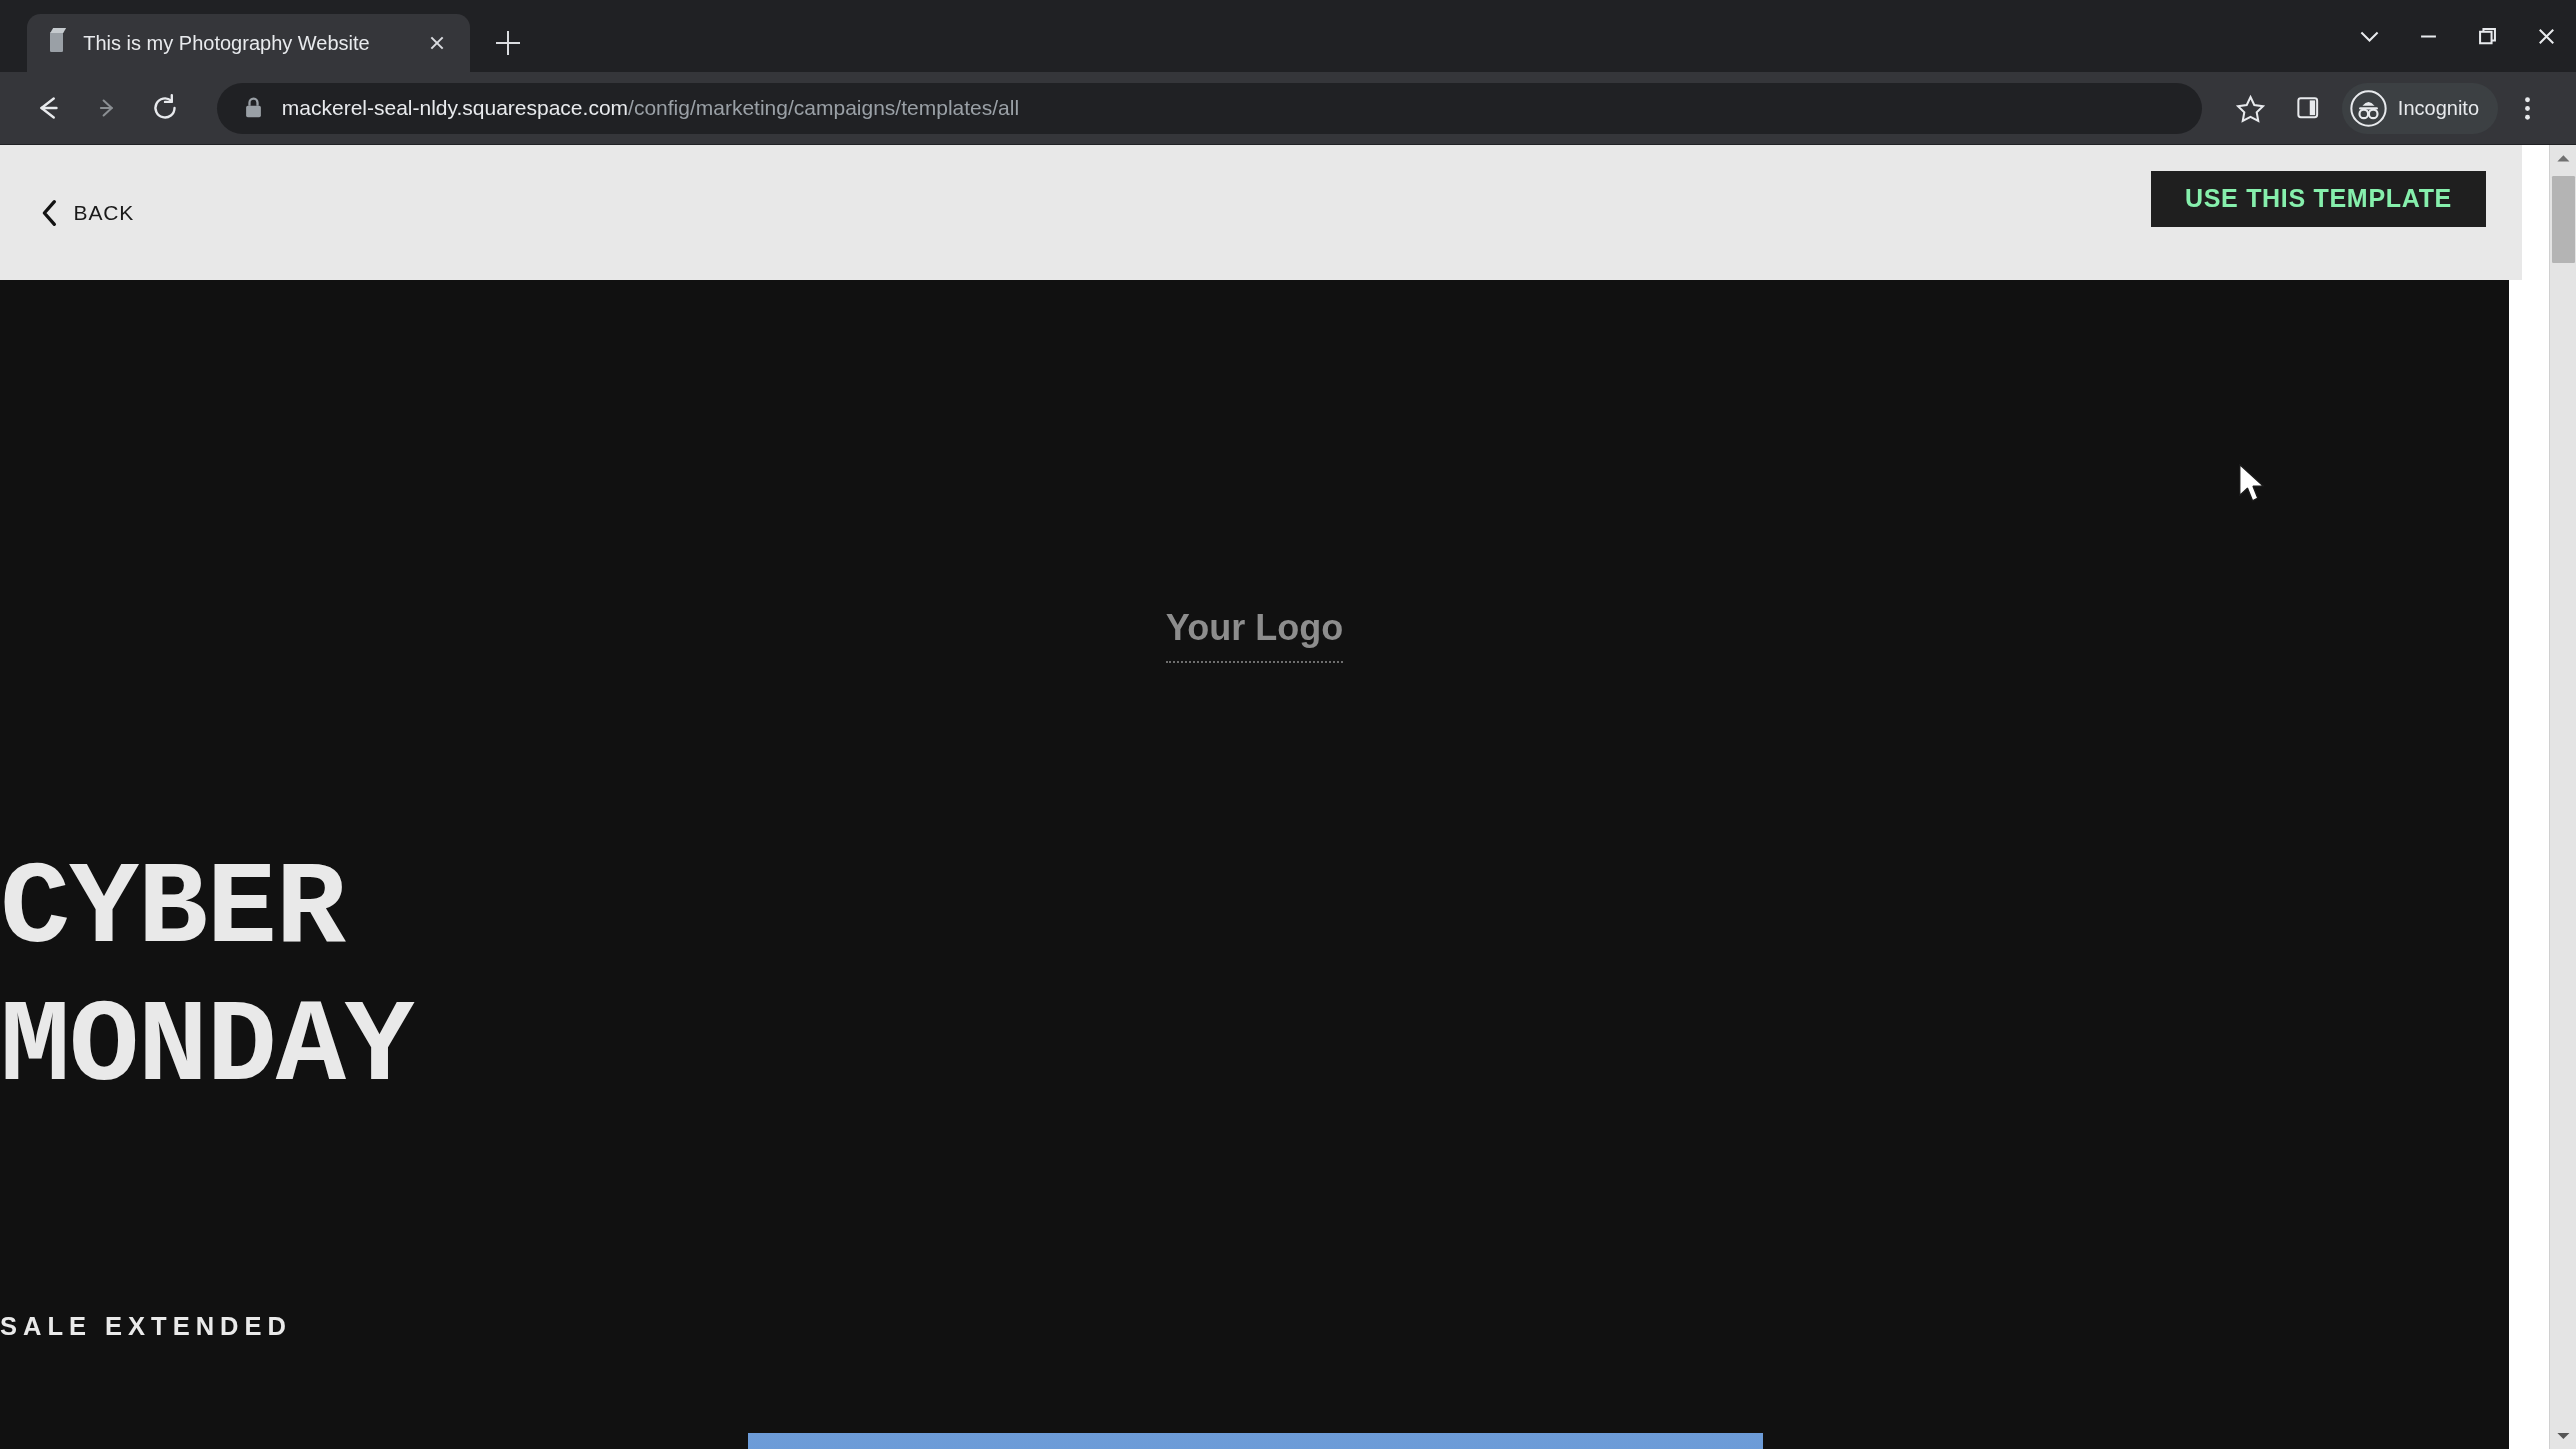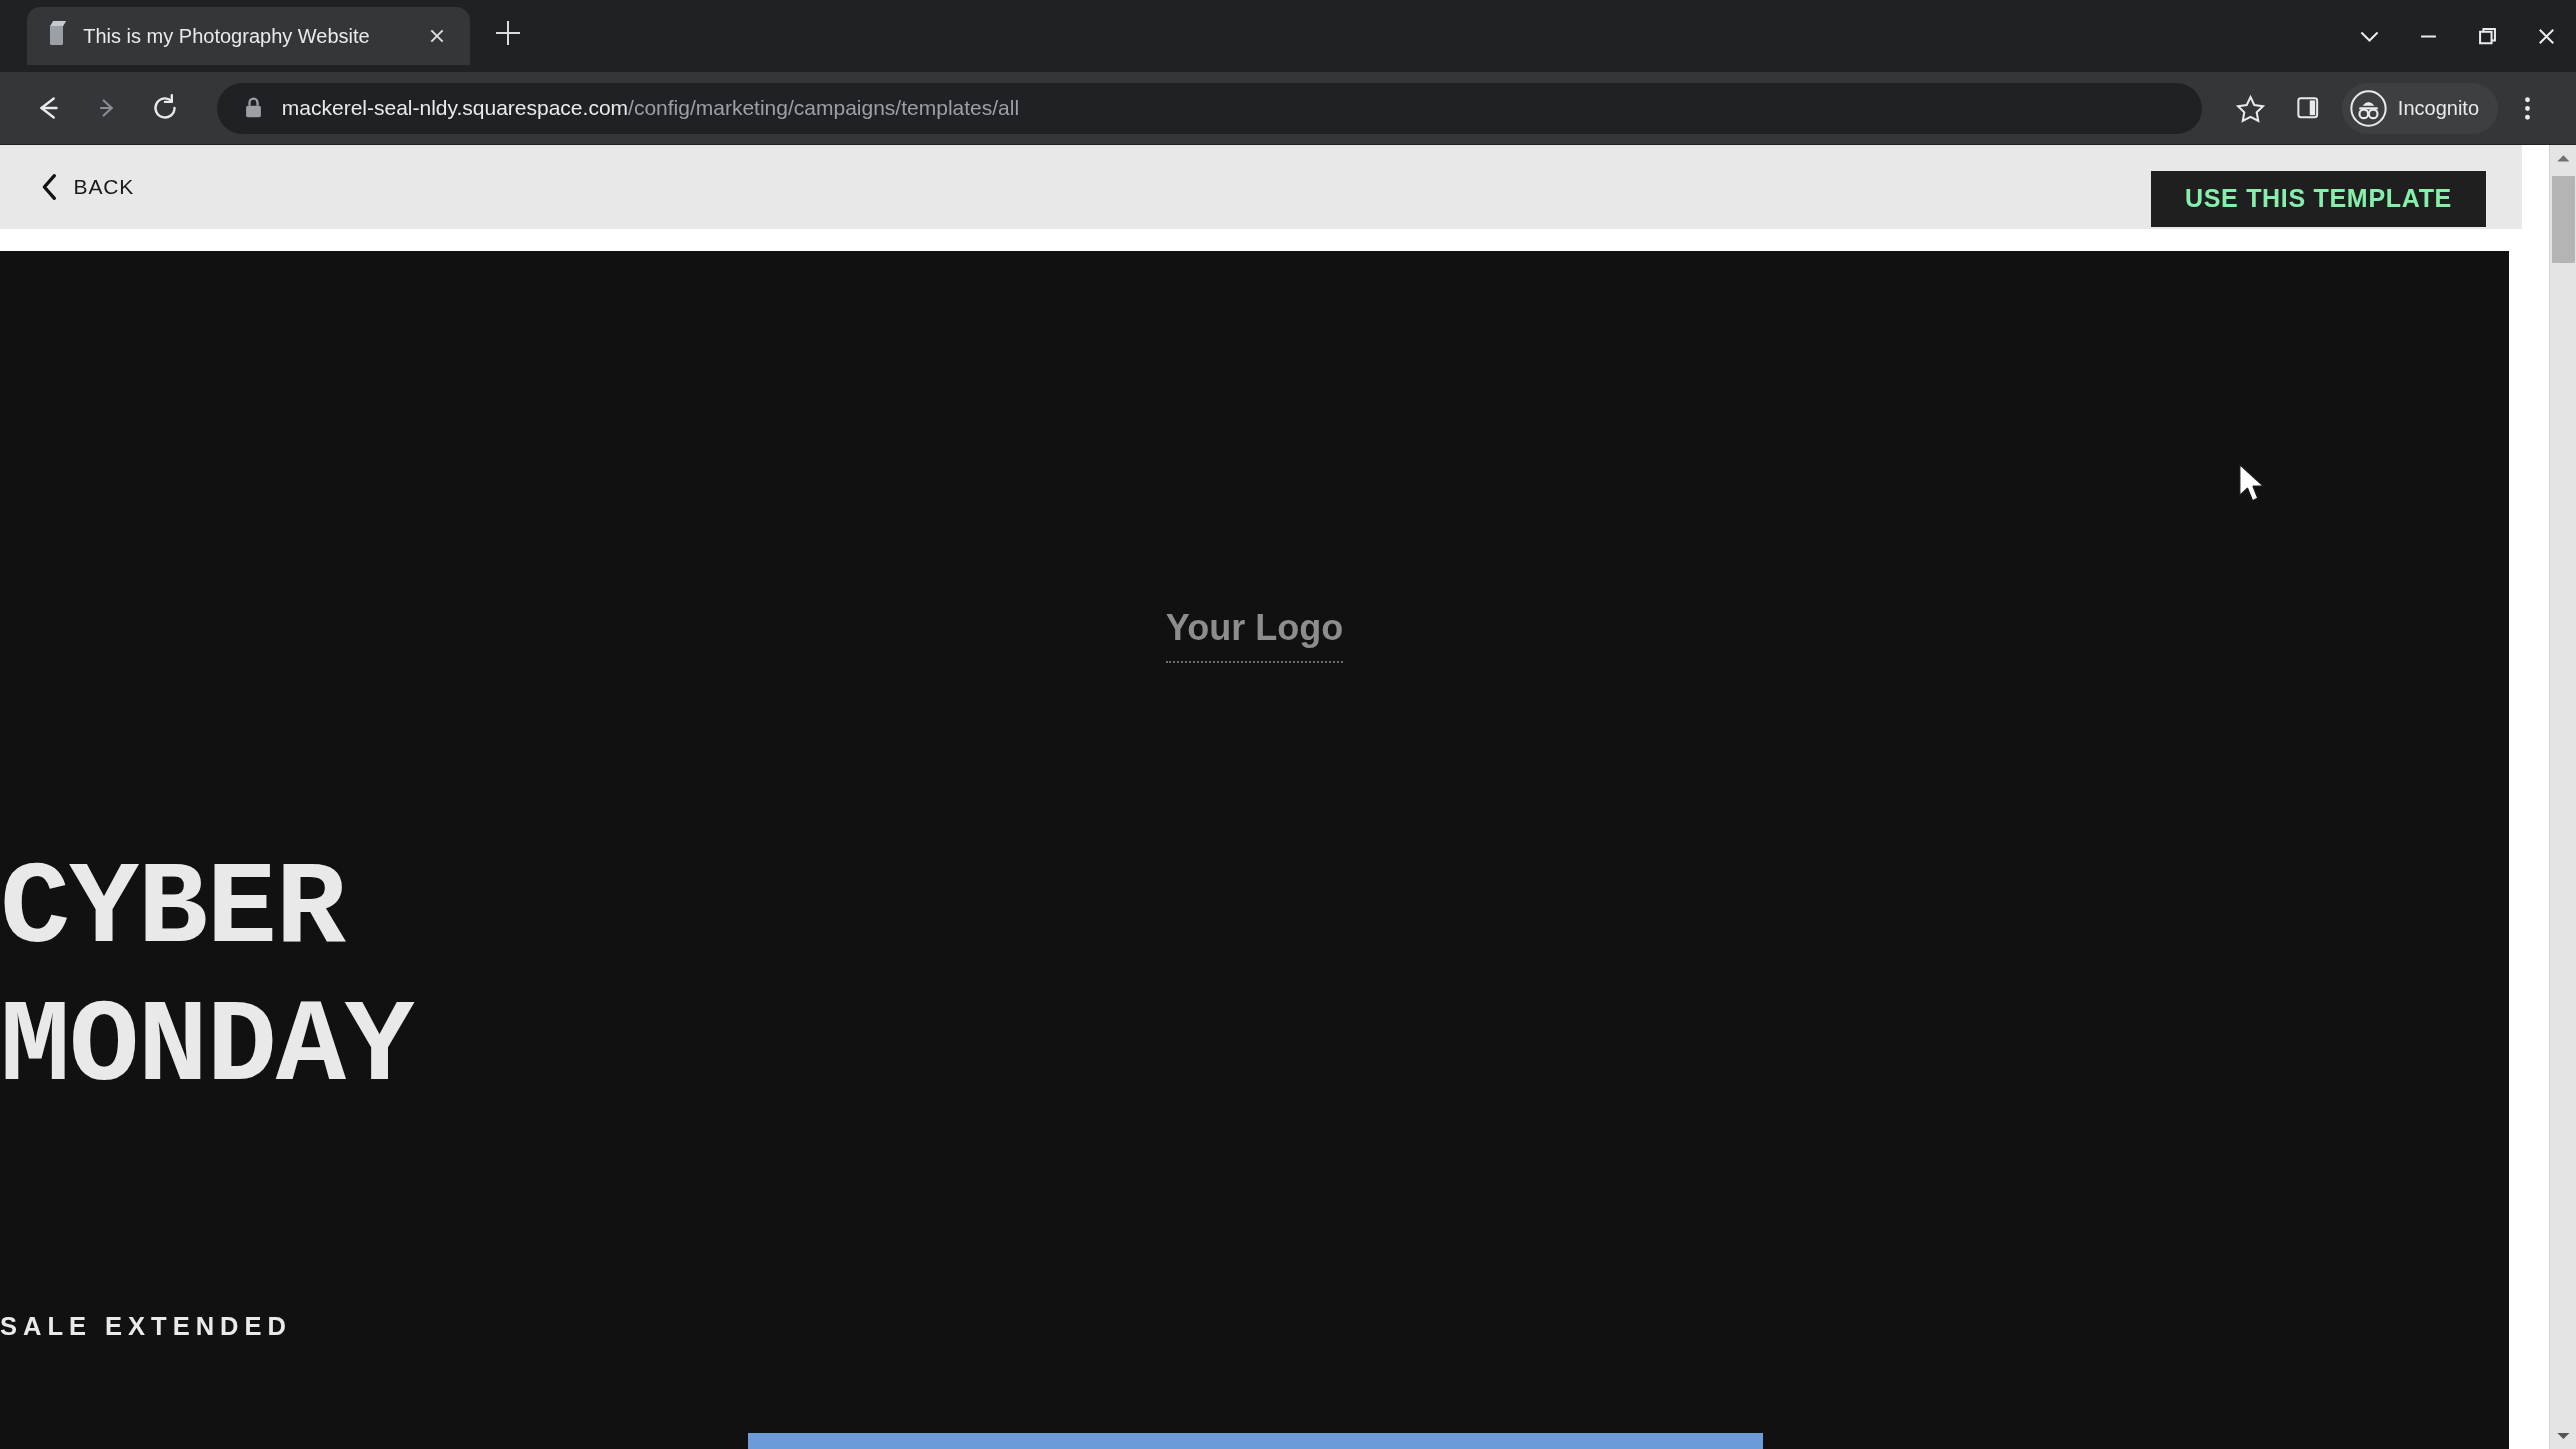--- a/index.html
+++ b/index.html
@@ -8,21 +8,21 @@
     background:#202124;
     font-family:"Liberation Sans", sans-serif;
     overflow:hidden;
   }
 
   
   #browser { width:2576px; height:1449px; position:relative; background:#202124; }
 
   .tabstrip {
     height:72px; background:#202124;
-    display:flex; align-items:center; position:relative;
+    display:flex; align-items:flex-end; position:relative;
   }
   .tab {
     margin-left:27px; height:58px; width:443px;
     background:#35363a; border-radius:13.4px 13.4px 0 0;
     display:flex; align-items:center; padding:0 17.4px; position:relative;
   }
   .tab-favicon {
     width:25.5px; height:25.5px; flex:0 0 25.5px; margin-right:13.4px; position:relative;
   }
   .tab-favicon .cube {
@@ -97,21 +97,21 @@
     position:absolute; right:0; top:0; width:27px; height:1304px;
     background:#e4e4e4; border-left:0.7px solid #d0d0d0; z-index:40;
   }
   .osb-arrow { width:27px; height:27px; display:flex; align-items:center; justify-content:center; }
   .osb-thumb {
     position:absolute; left:2px; width:23px; background:#b4b4b4; border-radius:1.3px;
   }
 
   
   .sq-header {
-    position:absolute; left:0; top:0; width:2522px; height:84px;
+    position:absolute; left:0; top:0; width:2522px; height:135px;
     background:#e8e8e8; display:flex; align-items:center; z-index:20;
   }
   .sq-back {
     display:flex; align-items:center; margin-left:32px; height:54px; padding:0 9.4px;
   }
   .sq-back-chev { margin-right:14.8px; display:flex; }
   .sq-back-label {
     font-size:21px; color:#1a1a1a; letter-spacing:0.8px; font-weight:400;
   }
   .sq-title {

